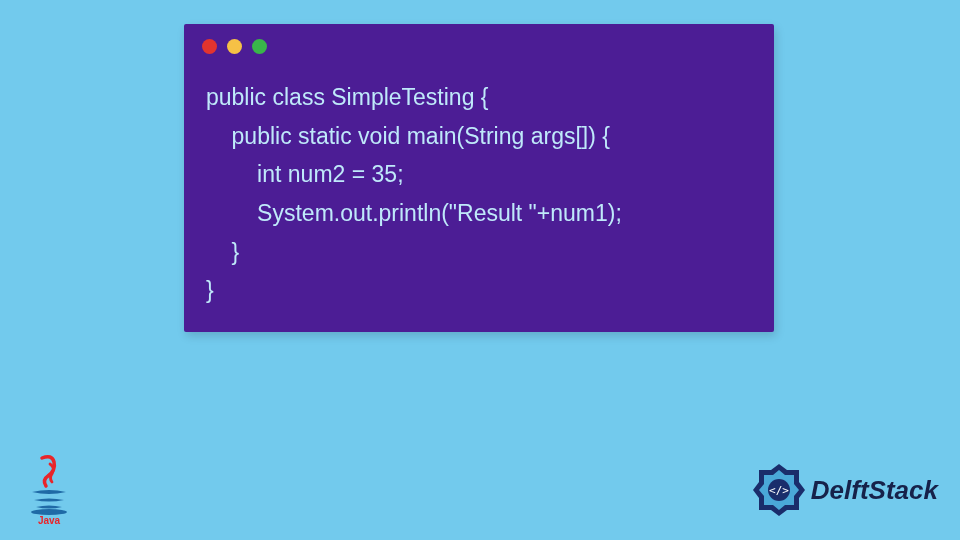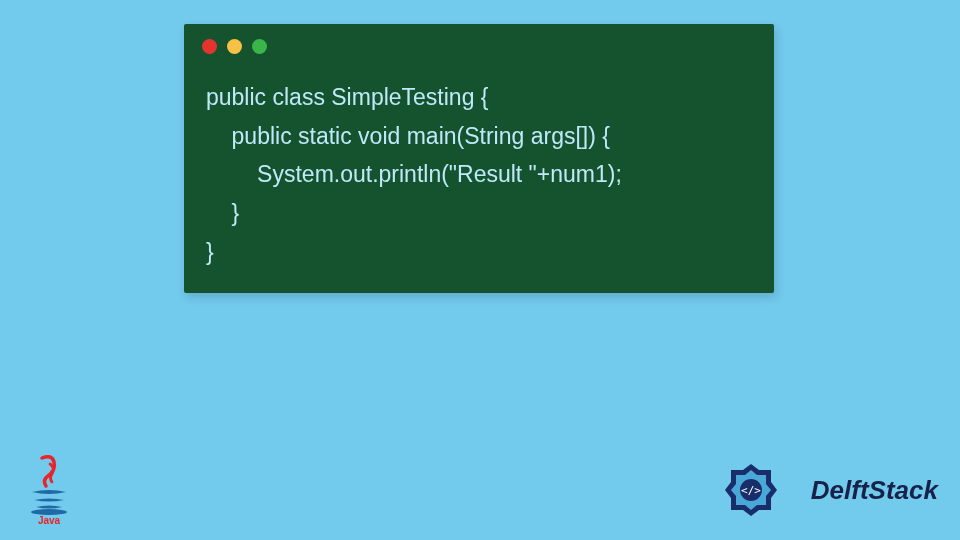--- a/index.html
+++ b/index.html
@@ -9,21 +9,21 @@
     background: #72caed;
     font-family: -apple-system, BlinkMacSystemFont, "Segoe UI", Arial, sans-serif;
     position: relative;
     overflow: hidden;
   }
   .code-window {
     position: absolute;
     left: 184px;
     top: 24px;
     width: 590px;
-    background: #14532d;
+    background: #4c1d95;
     border-radius: 2px;
     box-shadow: 2px 4px 10px rgba(0,0,0,0.15);
   }
   .titlebar {
     height: 44px;
     display: flex;
     align-items: center;
     padding-left: 18px;
     gap: 10px;
   }
@@ -59,35 +59,35 @@
     bottom: 22px;
     display: flex;
     align-items: center;
     gap: 4px;
   }
   .delft-text {
     font-size: 26px;
     font-weight: 600;
     color: #16224a;
     font-style: italic;
-    margin-left: 28px;
   }
 </style>
 </head>
 <body>
 
 <div class="code-window">
   <div class="titlebar">
     <span class="dot dot-red"></span>
     <span class="dot dot-yellow"></span>
     <span class="dot dot-green"></span>
   </div>
   <div class="code-body">
     <div class="line">public class SimpleTesting {</div>
     <div class="line">    public static void main(String args[]) {</div>
+    <div class="line">        int num2 = 35;</div>
     <div class="line">        System.out.println("Result "+num1);</div>
     <div class="line">    }</div>
     <div class="line">}</div>
   </div>
 </div>
 
 <div class="java-logo">
   <svg viewBox="0 0 54 74" width="54" height="74">
     <path d="M20 6 Q30 2 32 10 Q34 18 26 24 Q20 28 24 34" stroke="#e8252a" stroke-width="3.5" fill="none" stroke-linecap="round"></path>
     <path d="M28 12 Q34 16 30 22 Q27 26 30 30" stroke="#e8252a" stroke-width="2.8" fill="none" stroke-linecap="round"></path>

